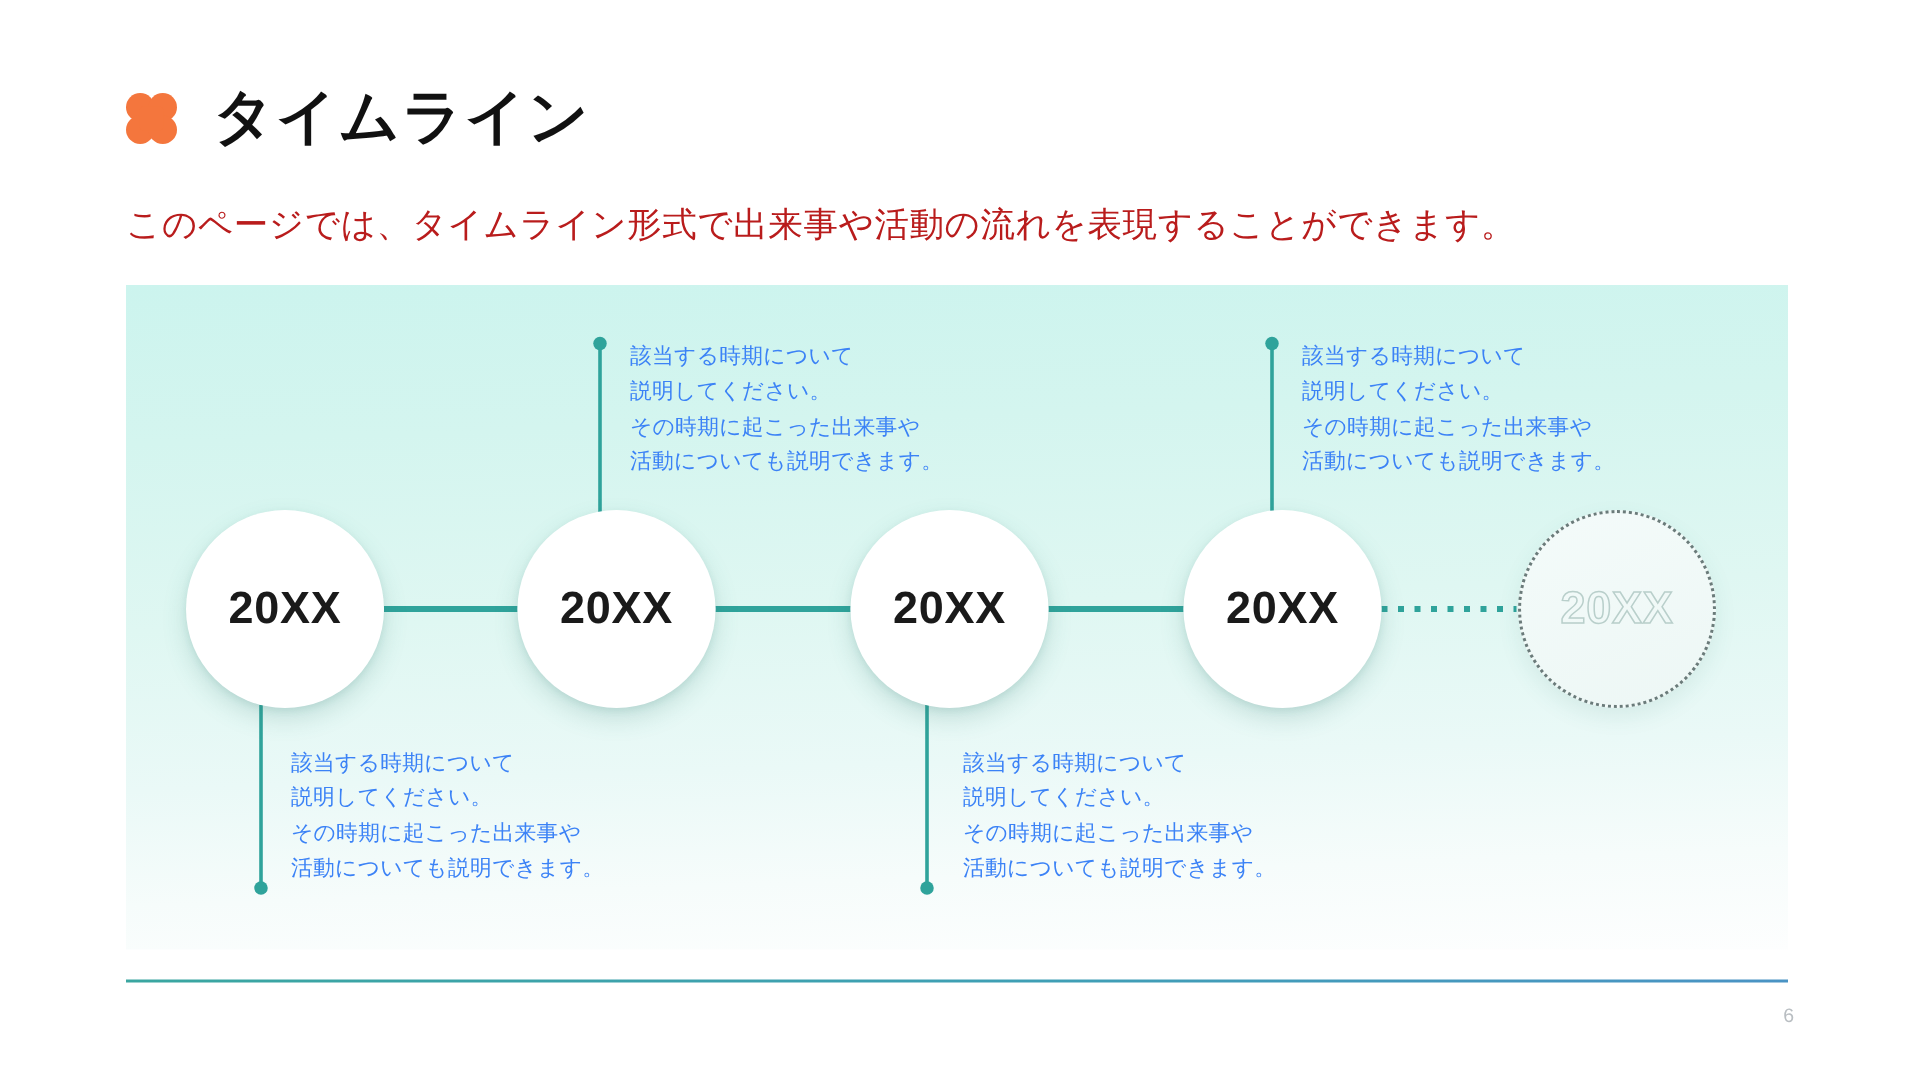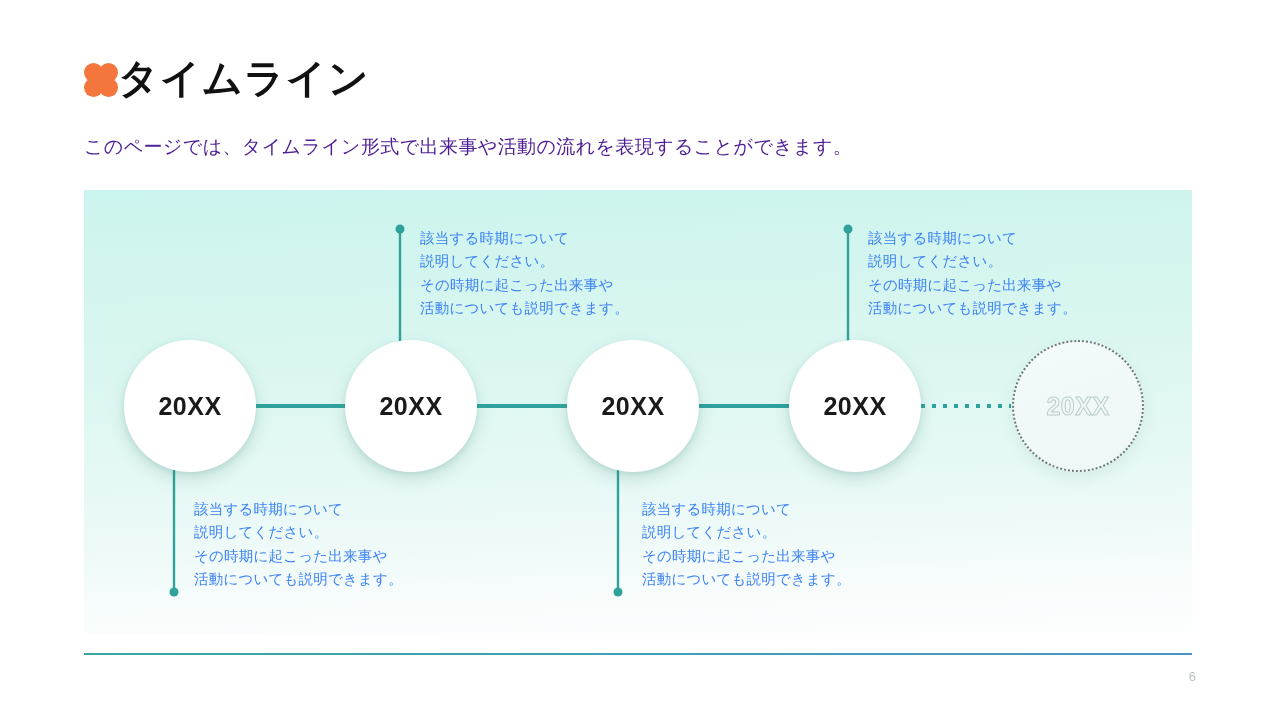--- a/index.html
+++ b/index.html
@@ -18,22 +18,22 @@
     inset: 0;
     background: #ffffff;
   }
 
   
   .header {
     position: absolute;
     left: 84px;
     top: 58px;
     display: flex;
-    align-items: center;
-    gap: 0;
+    align-items: flex-start;
+    gap: 24px;
   }
 
   .title-icon {
     width: 34px;
     height: 34px;
     position: relative;
     flex: none;
     margin-top: 4px;
   }
   .title-icon span {
@@ -59,22 +59,22 @@
     font-weight: bold;
     color: #111111;
     letter-spacing: 1px;
     line-height: 1;
   }
 
   .page-subtitle {
     position: absolute;
     left: 84px;
     top: 134px;
-    font-size: 19px;
-    color: #4c1d95;
+    font-size: 23px;
+    color: #b91c1c;
     letter-spacing: 0.4px;
   }
 
   
   .panel {
     position: absolute;
     left: 84px;
     top: 190px;
     width: 1108px;
     height: 443px;
@@ -103,21 +103,21 @@
     border-radius: 50%;
     background: #ffffff;
     box-shadow: 0 7px 16px rgba(60,130,120,0.20),
                 0 2px 5px rgba(60,130,120,0.12);
     display: flex;
     align-items: center;
     justify-content: center;
     transform: translate(-50%,-50%);
   }
   .node .year {
-    font-size: 25px;
+    font-size: 30px;
     font-weight: bold;
     color: #1a1a1a;
     letter-spacing: 0.5px;
   }
 
   .node.ghost {
     background: linear-gradient(160deg,#f4fbfa 0%,#edf7f5 100%);
     border: 2px dotted #6b7b7a;
     box-shadow: 0 6px 14px rgba(60,130,120,0.10);
   }

